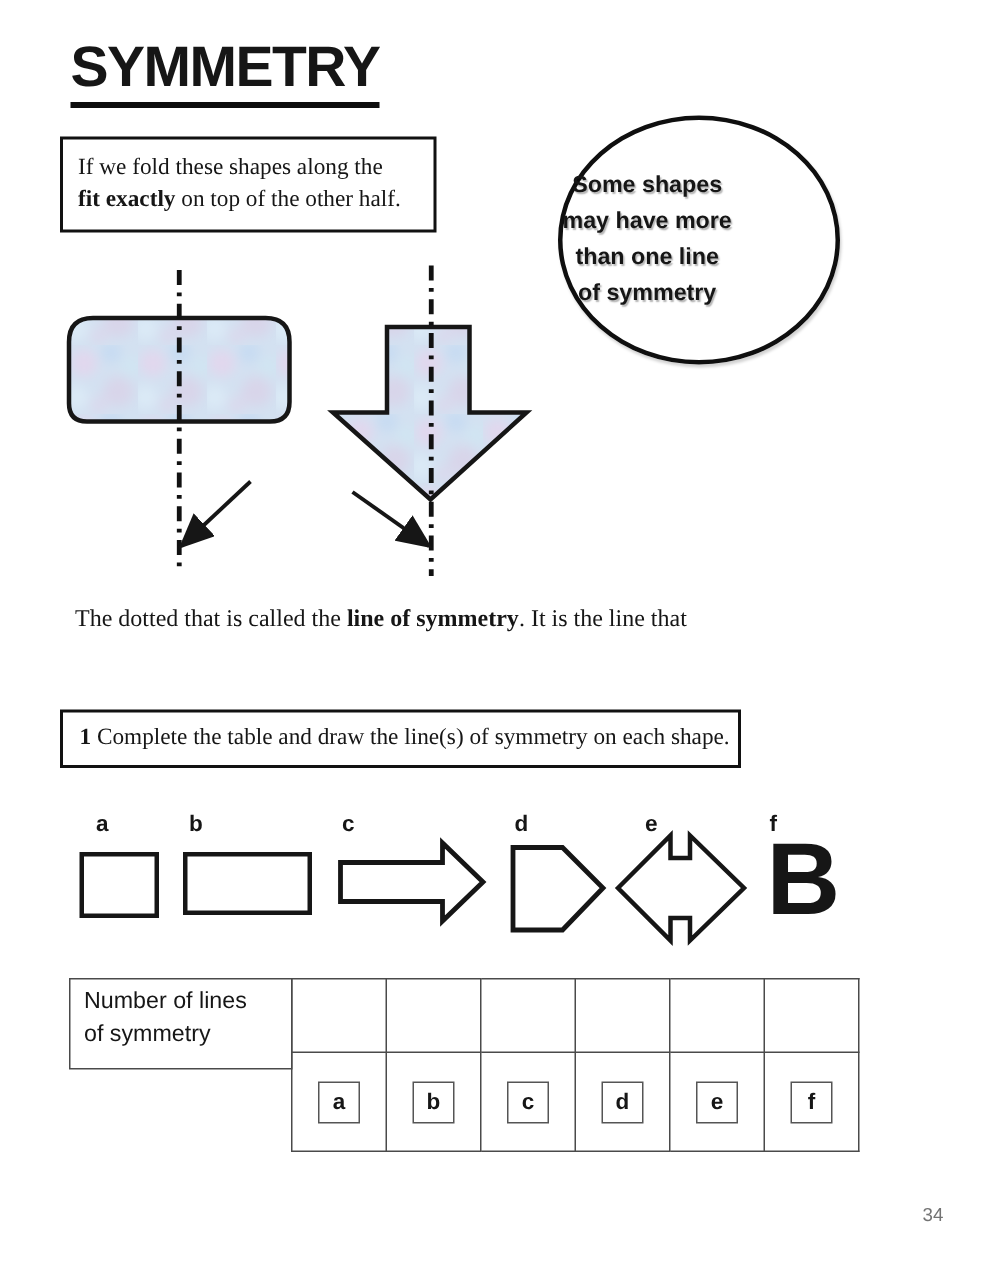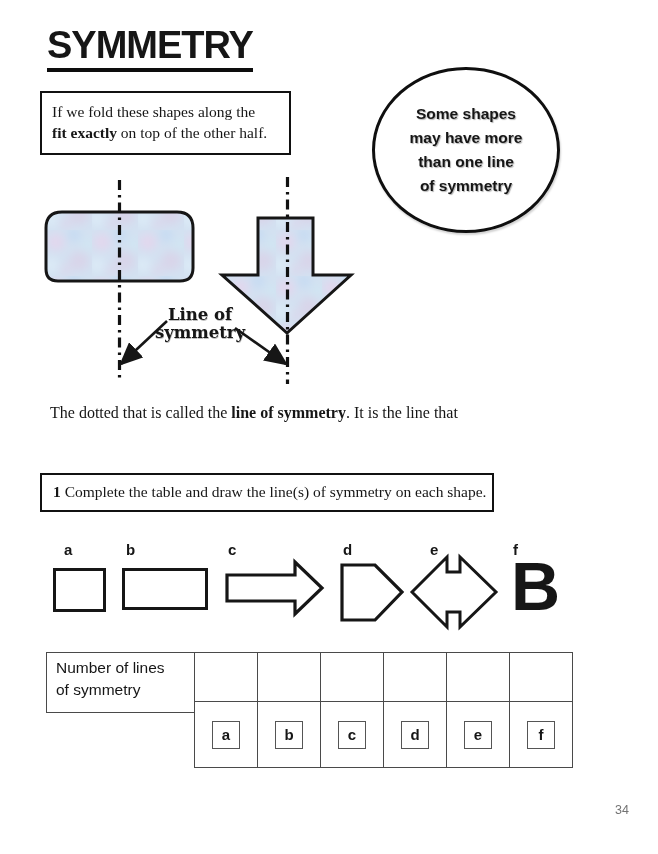--- a/index.html
+++ b/index.html
@@ -17,23 +17,23 @@
   
   .intro-box{
     left:40px;top:91px;width:251px;box-sizing:border-box;
     border:2.5px solid #111;padding:8px 9px 9px 10px;
     font-size:15.5px;line-height:1.38;
   }
   .intro-box .ln{white-space:nowrap;}
   b{font-weight:700;}
   
   .bubble{
-    left:372px;top:67px;width:188px;height:166px;box-sizing:border-box;
+    left:372px;top:77px;width:188px;height:166px;box-sizing:border-box;
     border:3.5px solid #0f0f0f;border-radius:50%;
-    display:flex;align-items:center;justify-content:center;text-align:center;
+    display:flex;align-items:center;justify-content:flex-start;text-align:center;
     box-shadow:1px 2px 2px rgba(0,0,0,0.18);
   }
   .bubble-text{
     font-family:"Liberation Sans",sans-serif;font-weight:700;font-size:15.5px;line-height:1.55;
     white-space:pre-line;text-shadow:1px 1px 1px rgba(0,0,0,0.3);
   }
   
   .diagram-label{
     left:140px;top:306px;width:120px;text-align:center;
     font-family:"DejaVu Serif",serif;font-weight:700;font-size:16.5px;line-height:1.08;
@@ -133,24 +133,20 @@
     <line x1="287.5" y1="177" x2="287.5" y2="384" stroke="#111" stroke-width="3.2" stroke-dasharray="10 5 2.5 5"></line>
 
     <line x1="167" y1="321" x2="121" y2="364" stroke="#161616" stroke-width="2.6" marker-end="url(#ah)"></line>
     <line x1="235" y1="328" x2="286" y2="364" stroke="#161616" stroke-width="2.6" marker-end="url(#ah)"></line>
 
     <polygon points="227,575 295,575 295,562 322,588 295,614 295,601 227,601" fill="#ffffff" stroke="#161616" stroke-width="3.2"></polygon>
     <polygon points="342,565 375,565 402,592 375,620 342,620" fill="#ffffff" stroke="#161616" stroke-width="3.2"></polygon>
     <polygon points="412,592 447,557 447,572 460,572 460,557 496,592 460,627 460,612 447,612 447,627" fill="#ffffff" stroke="#161616" stroke-width="3"></polygon>
   </svg>
 
-  <div class="abs diagram-label">
-    <span>Line of</span>
-    <span>symmetry</span>
-  </div>
 
   <div class="abs definition">
     <div class="ln"><span>The dotted that is called the </span><b>line of symmetry</b><span>. It is the line that</span></div>
   </div>
 
   <div class="abs question-box">
     <b>1</b><span> Complete the table and draw the line(s) of symmetry on each shape.</span>
   </div>
 
   <span class="abs shape-label lbl-a">a</span>

